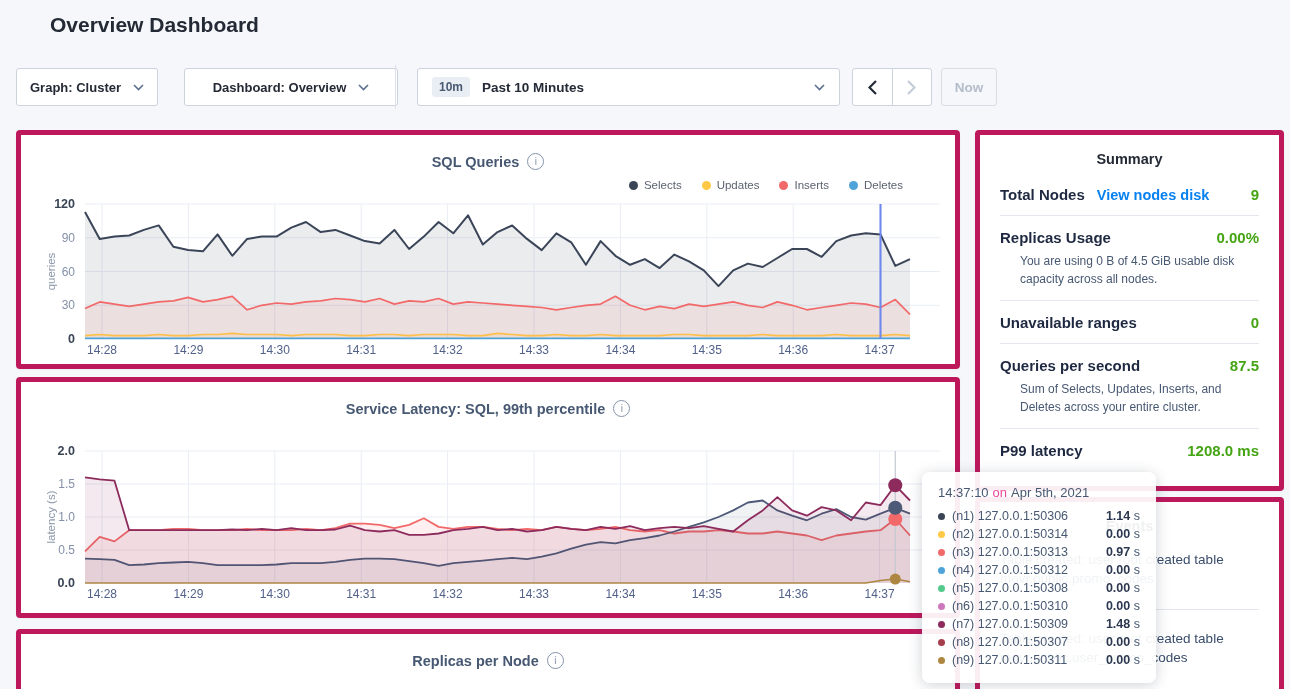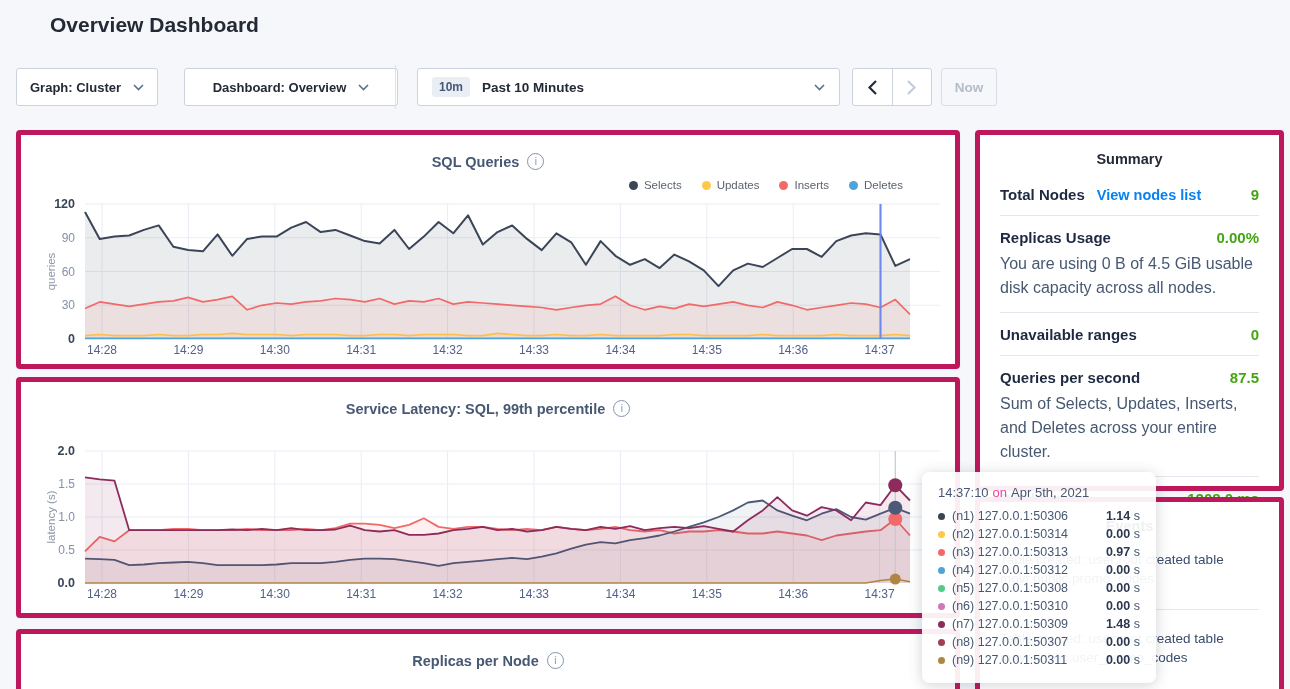--- a/index.html
+++ b/index.html
@@ -45,21 +45,21 @@
 
   
   .panel-title{padding-top:16px;text-align:center;font-weight:700;font-size:14.5px;color:#242a35;}
   .sum-body{padding:6px 20px 0;}
   .sum-row{padding:13px 0 12px;border-bottom:1px solid #e4e8ee;}
   .sum-row:last-child{border-bottom:none;}
   .sum-head{display:flex;align-items:baseline;}
   .sum-label{font-size:15px;font-weight:700;color:#1e2941;}
   .sum-link{font-size:14.5px;font-weight:700;color:#0781f0;margin-left:12px;cursor:pointer;text-decoration:none;}
   .sum-value{margin-left:auto;font-size:15px;font-weight:700;color:#44a413;}
-  .sum-desc{margin-top:6px;font-size:16px;color:#475872;line-height:1.5;}
+  .sum-desc{margin-top:6px;font-size:12px;color:#475872;line-height:1.5;margin-left:20px;}
   .ev-body{padding:16px 20px 0;}
   .ev-line{font-size:13.5px;color:#394c6b;line-height:19px;white-space:nowrap;}
   .ev-divider{border-top:1px solid #e4e8ee;margin:21px 0 19px;}
 
   
   .tooltip{position:absolute;left:922px;top:472px;width:234px;height:211px;background:rgba(255,255,255,0.93);
        border-radius:8px;box-shadow:0 2px 14px rgba(40,50,70,0.22);padding:13px 16px;box-sizing:border-box;z-index:10;}
   .tt-header{font-size:13px;color:#475872;margin-bottom:7px;}
   .tt-on{color:#ec4899;margin:0 4px;}
   .tt-row{display:flex;align-items:center;height:18px;font-size:12.5px;color:#475872;gap:7px;}
@@ -236,21 +236,21 @@
       <span class="info-icon">i</span>
     </div>
   </div>
 
   <div class="card" id="summary-card">
     <div class="panel-title">Summary</div>
     <div class="sum-body" id="summary-body">
         <div class="sum-row">
           <div class="sum-head">
             <span class="sum-label">Total Nodes</span>
-            <a class="sum-link">View nodes list</a>
+            <a class="sum-link">View nodes disk</a>
             <span class="sum-value">9</span>
           </div>
         </div>
         <div class="sum-row">
           <div class="sum-head">
             <span class="sum-label">Replicas Usage</span>
             <span class="sum-value">0.00%</span>
           </div>
           <div class="sum-desc">You are using 0 B of 4.5 GiB usable disk capacity across all nodes.</div>
         </div>

